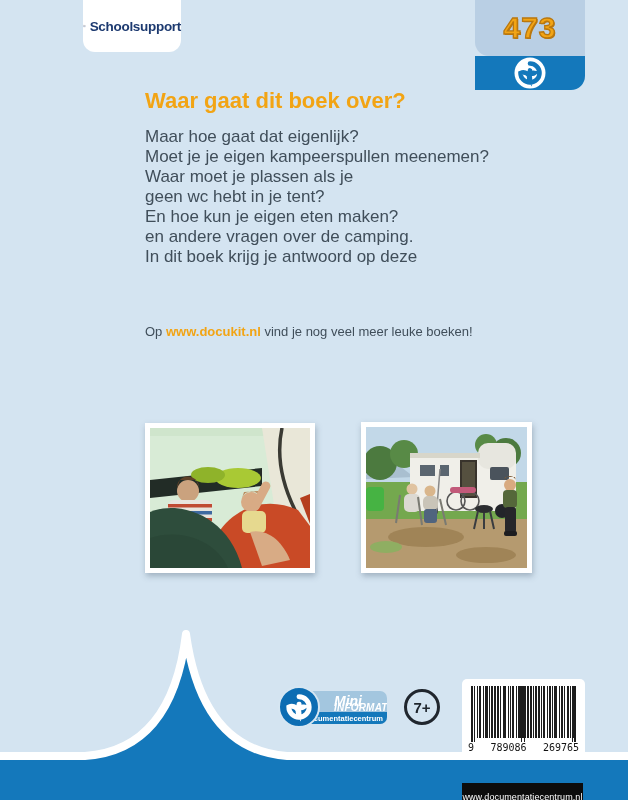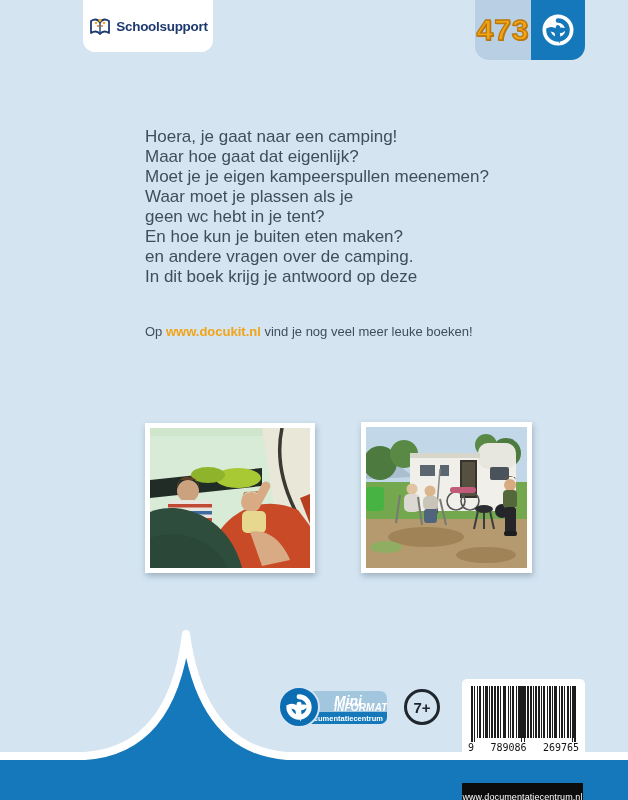--- a/index.html
+++ b/index.html
@@ -4,26 +4,26 @@
 <style>
   html,body{margin:0;padding:0;background:#e9eef3;}
   .page{
     position:relative;width:628px;height:800px;overflow:hidden;
     background:var(--background,#d4e4f1);
     font-family:"Liberation Sans",sans-serif;
     margin:0 auto;
   }
   
   .publisher-box{
-    position:absolute;left:83px;top:0;width:130px;height:52px;
+    position:absolute;left:83px;top:0;width:98px;height:52px;
     background:#fff;border-radius:0 0 12px 12px;
     display:flex;align-items:center;justify-content:center;gap:4px;
   }
   .publisher-name{color:var(--navy,#1d3a70);font-weight:bold;font-size:13.5px;letter-spacing:-.3px;}
-  .num-badge{position:absolute;left:475px;top:0;width:110px;height:60px;display:flex;}
+  .num-badge{position:absolute;left:475px;top:0;width:110px;height:60px;display:flex;flex-direction:column;}
   .num-badge .num-left{
     flex:0 0 56px;background:var(--panel_light,#b9cfe4);border-radius:0 0 0 14px;
     display:flex;align-items:center;justify-content:center;
   }
   .book-number{
     font-size:30px;font-weight:bold;color:var(--orange,#f2a414);
     -webkit-text-stroke:1.3px var(--orange_outline,#b9770e);
     text-shadow:1px 1px 0 var(--orange_outline,#b9770e);
     letter-spacing:1px;
   }
@@ -120,28 +120,28 @@
       <span class="book-number">473</span>
     </div>
     <div class="num-right">
       <svg width="34" height="34" viewBox="-17 -17 34 34">
         <circle cx="0" cy="0" r="15.5" fill="#ffffff"></circle>
         <path d="M0,-9.5 A9.5,9.5 0 1,1 -9.5,0 A6.8,6.8 0 0,1 0,6.8 A4.4,4.4 0 0,1 4.4,0 A2.7,2.7 0 0,1 0,-2.6" fill="none" stroke="#1478bb" stroke-width="4.6" stroke-linecap="round"></path>
       </svg>
     </div>
   </div>
 
+  <div class="heading">Waar gaat dit boek over?</div>
 
   <div class="body-text">
-    <div>Hoera, je gaat naar een camping!</div>
     <div>Maar hoe gaat dat eigenlijk?</div>
     <div>Moet je je eigen kampeerspullen meenemen?</div>
     <div>Waar moet je plassen als je</div>
     <div>geen wc hebt in je tent?</div>
-    <div>En hoe kun je buiten eten maken?</div>
+    <div>En hoe kun je eigen eten maken?</div>
     <div>en andere vragen over de camping.</div>
     <div>In dit boek krijg je antwoord op deze</div>
   </div>
 
   <div class="link-line">
     <span>Op </span><span class="weblink">www.docukit.nl</span><span> vind je nog veel meer leuke boeken!</span>
   </div>
 
   <div class="photo" id="photo-tent">
     <svg width="160" height="140" viewBox="0 0 160 140">

